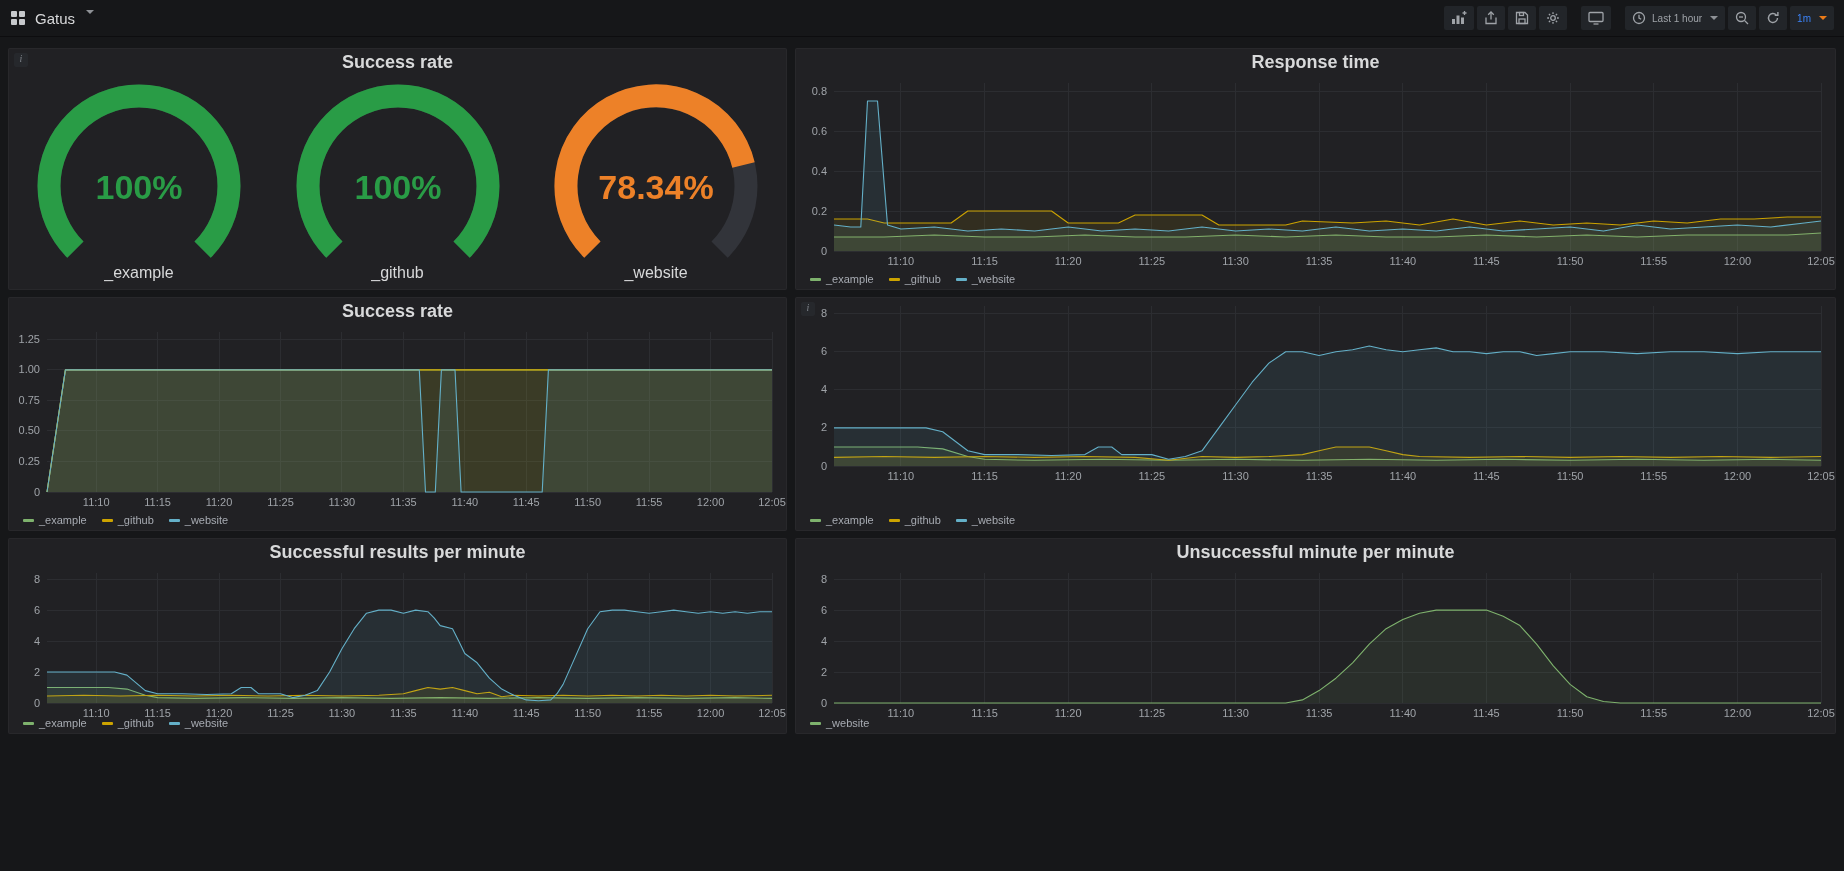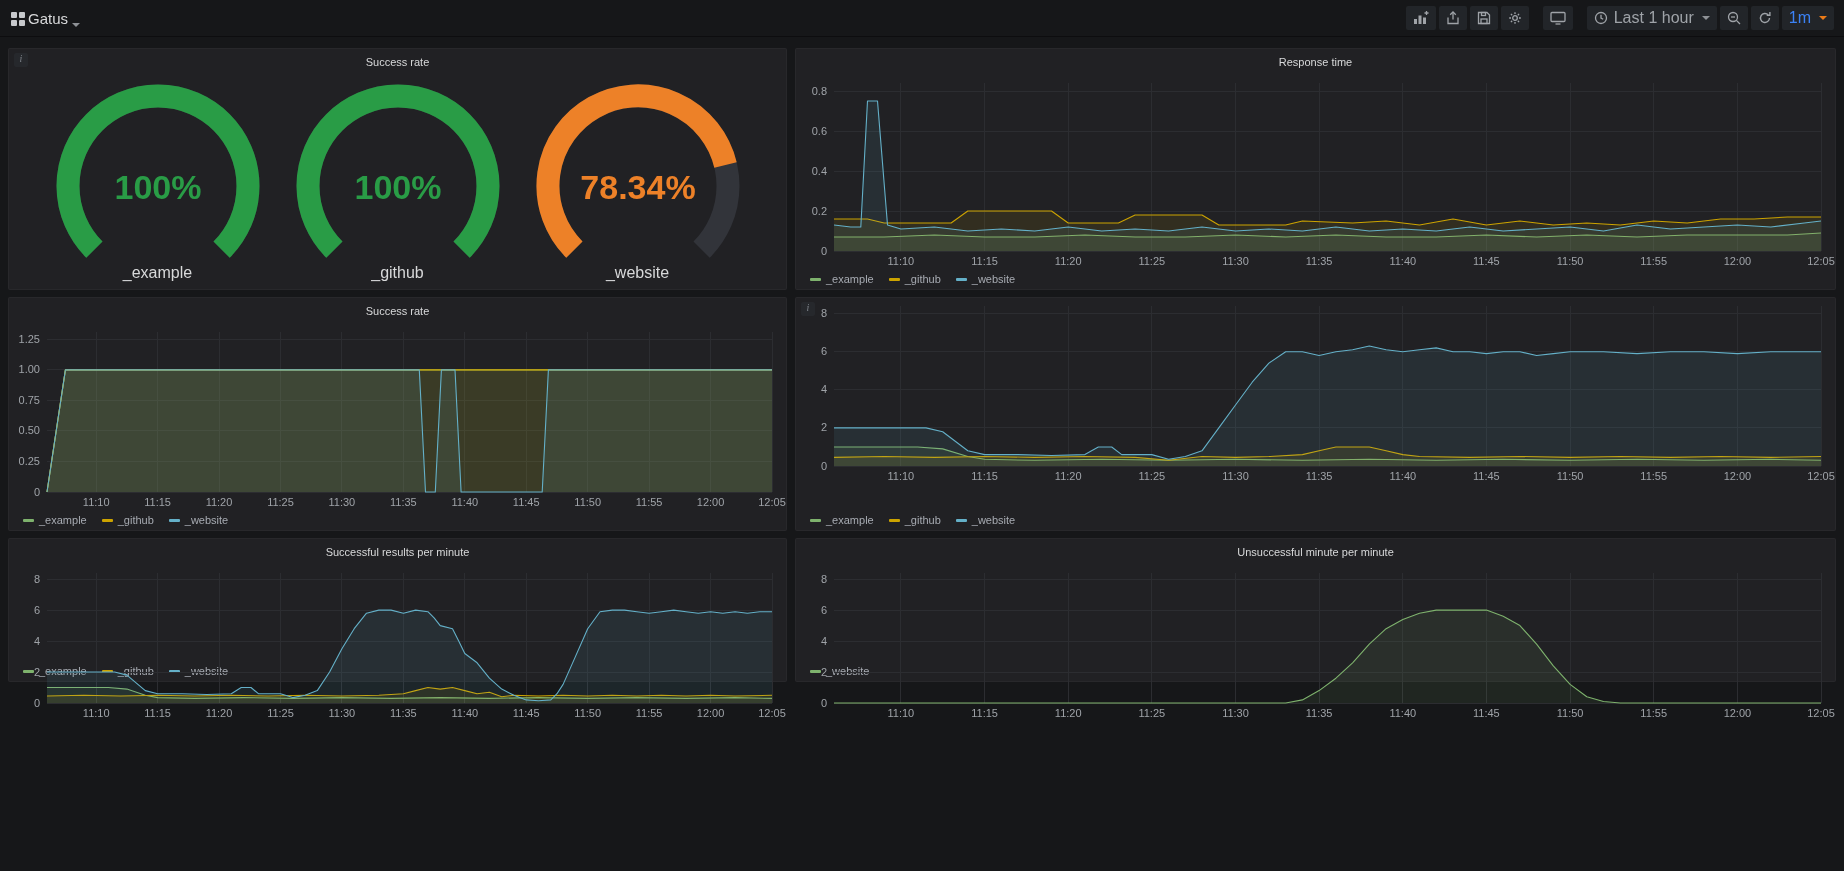--- a/index.html
+++ b/index.html
@@ -8,62 +8,62 @@
     width:1844px; height:871px; overflow:hidden;
     background:#161719;
     font-family:"Liberation Sans", sans-serif;
     color:#d8d9da;
   }
   
   .navbar {
     height:36px; display:flex; align-items:center; padding:0 10px;
     background:#161719; box-shadow:0 1px 0 rgba(0,0,0,.4);
   }
-  .brand { display:flex; align-items:flex-end; gap:2px; }
+  .brand { display:flex; align-items:flex-start; gap:9px; }
   .dash-title { font-size:15px; font-weight:500; color:#d8d9da; cursor:pointer; }
   .caret {
     width:0; height:0; border-left:4px solid transparent; border-right:4px solid transparent;
     border-top:4px solid #8e9196; display:inline-block; margin-left:2px;
   }
   .nav-right { margin-left:auto; display:flex; align-items:center; }
   .nav-btn {
     border:none; outline:none; height:24px; display:flex; align-items:center; gap:6px;
     padding:0 7px; background:#222529; border-radius:2px; margin-left:3px;
-    color:#9fa3a8; font-size:16px; font-family:inherit; cursor:pointer;
+    color:#9fa3a8; font-size:10px; font-family:inherit; cursor:pointer;
   }
   .group-gap { margin-left:14px; }
   .accent { color:#3b82f6; }
   .accent-caret { border-top-color:#eb7b18; }
   
   .dash { padding:12px 8px 0 8px; }
   .row { display:flex; gap:8px; margin-bottom:7px; }
   .panel {
     position:relative; flex:1 1 auto; display:flex; flex-direction:column;
     background:#212124; border:1px solid rgba(255,255,255,.035); border-radius:2px;
   }
   .col-left { width:779px; flex:0 0 779px; }
   .r1 .panel { height:242px; }
   .r2 .panel { height:234px; }
-  .r3 .panel { height:144px; }
+  .r3 .panel { height:196px; }
   .panel-header { height:26px; flex:none; display:flex; align-items:center; justify-content:center; }
-  .panel-title { margin:0; font-size:11px; font-weight:400; color:#d8d9da; cursor:pointer; }
+  .panel-title { margin:0; font-size:18px; font-weight:700; color:#d8d9da; cursor:pointer; }
   .panel-info {
     position:absolute; top:4px; left:5px; width:14px; height:14px; line-height:14px;
     text-align:center; background:#26282c; border-radius:2px; color:#7e838a;
     font:italic 10px "Liberation Serif", serif; cursor:pointer; z-index:2;
   }
   .chart { flex:1 1 auto; min-height:0; position:relative; }
   .legend {
     height:20px; flex:none; display:flex; align-items:center; gap:15px;
     padding:0 14px; font-size:11px; color:#a7abb2;
   }
   .legend-item { display:flex; align-items:center; gap:5px; cursor:pointer; }
   .legend-item i { display:block; width:11px; height:3px; border-radius:1px; }
   
-  .gauges { flex:1; display:flex; align-items:center; justify-content:center; padding:2px 10px 6px 10px; }
+  .gauges { flex:1; display:flex; align-items:center; justify-content:space-between; padding:2px 10px 6px 10px; }
   .gauge { display:flex; flex-direction:column; align-items:center; }
   .gauge-label { font-size:16px; color:#d8d9da; margin-top:0px; }
   svg .gauge-value { font:600 34px "Liberation Sans", sans-serif; }
   svg .tick { font:11px "Liberation Sans", sans-serif; fill:#9fa3a8; }
   .icon-svg { display:block; }
 </style>
 </head>
 <body>
 
 <nav class="navbar">

